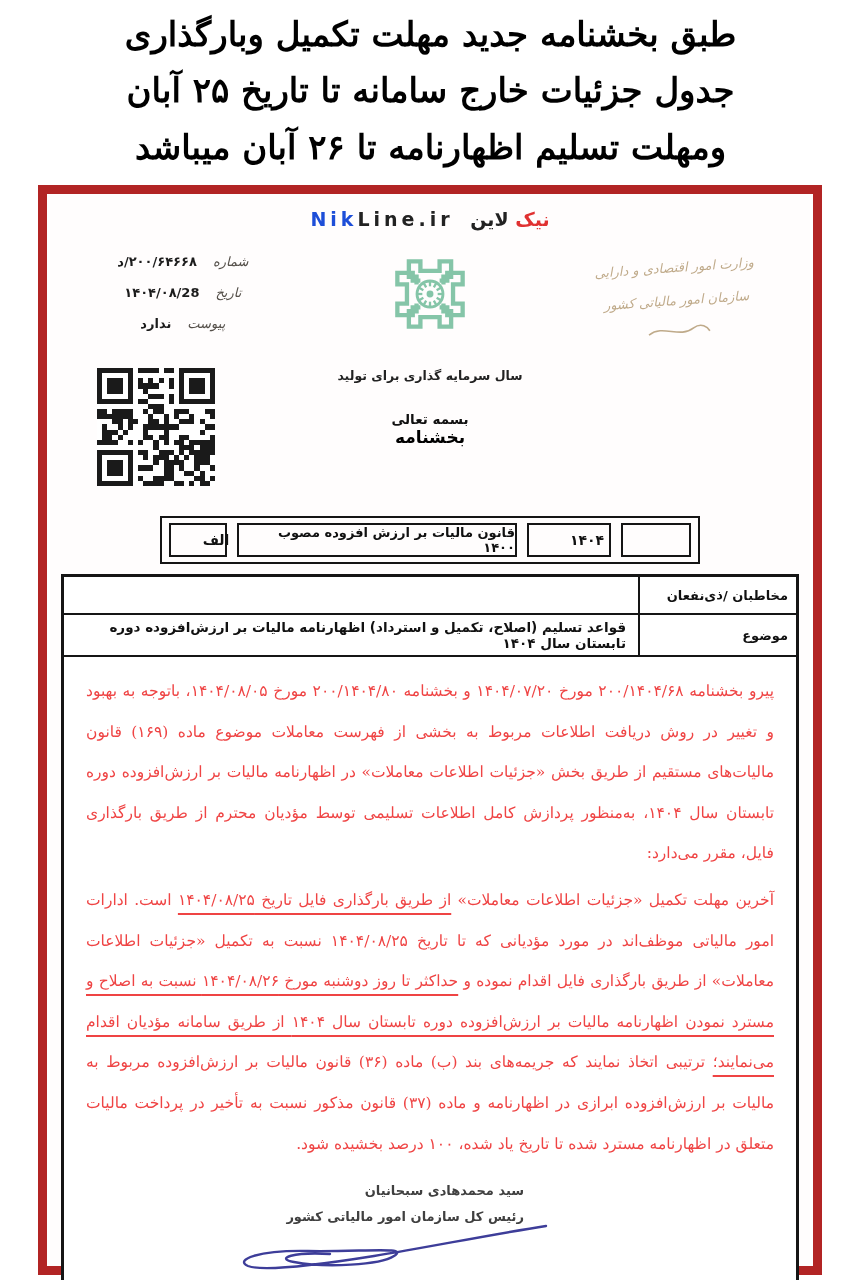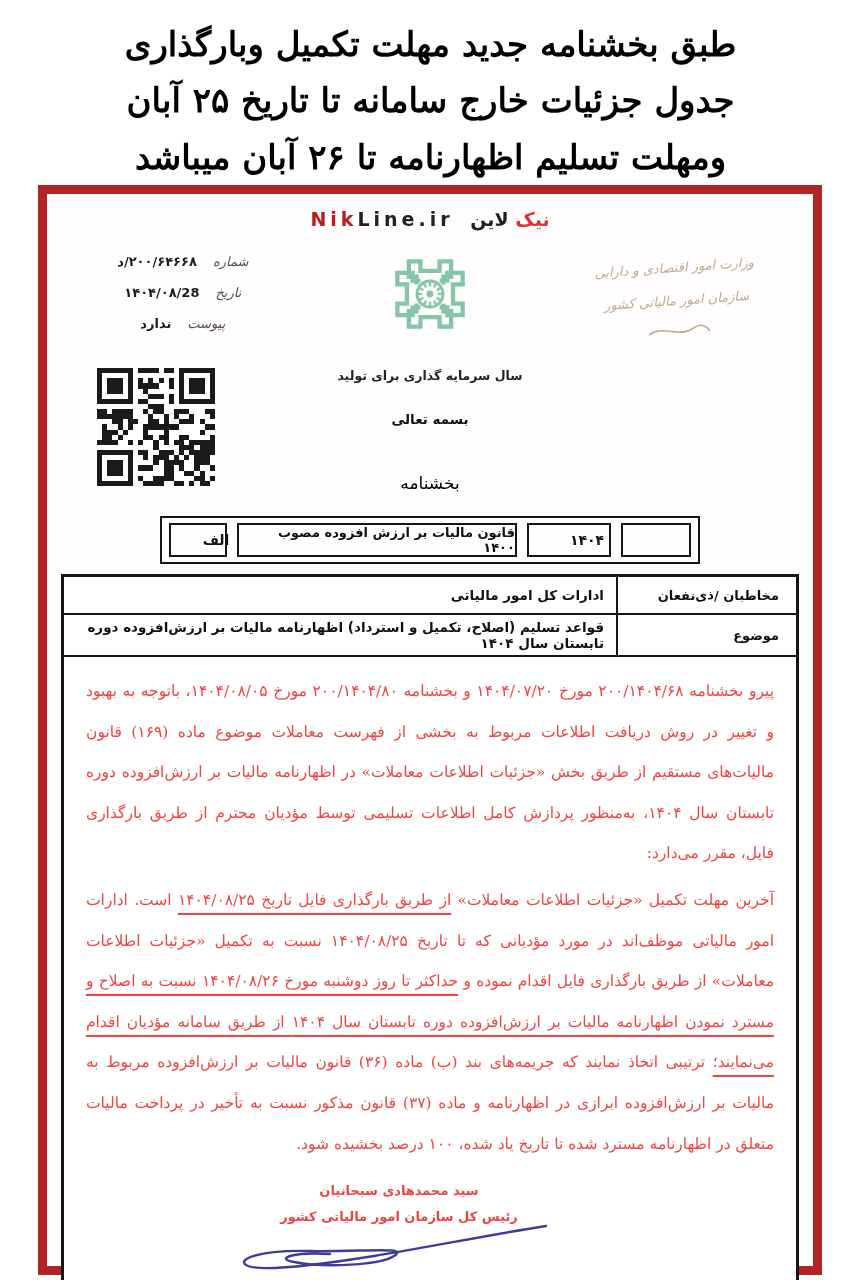--- a/index.html
+++ b/index.html
@@ -1,34 +1,34 @@
 <!DOCTYPE html>
 <html lang="fa" dir="rtl"><head>
 <meta charset="utf-8">
 <style>
   * { margin:0; padding:0; box-sizing:border-box; }
   html,body { width:861px; height:1280px; background:#ffffff; overflow:hidden;
               font-family:"DejaVu Sans","Liberation Sans",sans-serif; }
 
   
-  .banner { padding-top:16px; text-align:center; direction:rtl;
+  .banner { padding-top:6px; text-align:center; direction:rtl;
             font-family:"DejaVu Serif","Liberation Serif",serif;
             font-weight:bold; font-size:34px; line-height:1.66; color:#000; }
 
   
   .frame { position:absolute; left:38px; top:185px; width:784px; height:1090px;
            border:9px solid #b22424; background:#fffdfd; }
   .frame-inner { position:relative; width:100%; height:100%; padding:10px 14px 6px; direction:rtl; }
 
   
   .brand { text-align:center; font-size:19px; font-weight:bold; margin-top:4px; direction:rtl; }
   .brand .fa-red { color:#e03131; }
   .brand .fa-black { color:#222; margin-left:10px; }
   .brand .en { direction:ltr; unicode-bidi:embed; letter-spacing:4px; }
-  .brand .en-red { color:#b91c1c; }
+  .brand .en-red { color:#1d4ed8; }
   .brand .en-black { color:#222; }
 
   
   .head-row { display:flex; margin-top:14px; height:122px; }
   .ministry { width:33%; text-align:center; padding-top:8px;
               color:#b0966e; font-size:13px; font-style:italic; line-height:2.5;
               transform:rotate(-4deg); opacity:.8; letter-spacing:1px; }
   .flourish { display:block; margin:2px auto 0; }
   .emblem-box { width:34%; display:flex; justify-content:center; align-items:flex-start; padding-top:2px; }
   .meta { width:33%; padding-top:10px; font-size:13px; }
@@ -36,52 +36,52 @@
   .meta-label { font-style:italic; color:#55504a; font-family:"DejaVu Serif",serif; }
   .meta-value { font-weight:bold; color:#1c1c1c; direction:ltr; unicode-bidi:embed; }
   .meta-value.fa { direction:rtl; }
 
   
   .row-b { display:flex; direction:ltr; margin-top:2px; height:132px; }
   .qr-col { width:180px; padding-left:36px; }
   .center-col { flex:1; text-align:center; direction:rtl; }
   .slogan { font-size:12.5px; font-weight:bold; color:#222; }
   .bismillah { font-size:13.5px; font-weight:bold; margin-top:28px; color:#111; }
-  .doc-type { font-size:17px; font-weight:normal; margin-top:46px; color:#000; }
+  .doc-type { font-size:17px; font-weight:bold; color:#000; }
   .spacer-col { width:180px; }
 
   
   .class-wrap { width:540px; margin:16px auto 10px; border:2px solid #151515; padding:5px 7px;
                 display:flex; direction:rtl; gap:10px; align-items:stretch; }
   .class-cell { border:2px solid #151515; height:34px; display:flex; align-items:center;
                 justify-content:center; font-weight:bold; font-size:14px; color:#111;padding-left:36px; }
   .c-empty { width:70px; }
   .c-year  { width:84px; }
   .c-law   { flex:1; font-size:13px; }
   .c-letter{ width:58px; }
 
   
   .main-table { margin-top:8px; border:3px solid #151515; background:#fff; }
   .t-row { display:flex; direction:rtl; border-bottom:2px solid #151515; min-height:38px; }
-  .t-label { width:180px; border-left:2px solid #151515; font-weight:bold; font-size:13px;
-             display:flex; align-items:center; padding:4px 17px; color:#111; }
+  .t-label { width:158px; border-left:2px solid #151515; font-weight:bold; font-size:13px;
+             display:flex; align-items:center; padding:4px 8px; color:#111; }
   .t-value { flex:1; display:flex; align-items:center; padding:4px 12px;
              font-weight:bold; font-size:13.5px; color:#111; }
   .t-value.centered { justify-content:center; }
 
   
   .body-cell { padding:14px 22px 6px; border-bottom:2px solid #151515; }
   .para { font-size:15.5px; line-height:2.62; text-align:justify; color:#ef4444;
           font-family:"DejaVu Serif","Liberation Serif",serif; }
   .para + .para { margin-top:6px; }
   .para u { text-decoration:underline; text-decoration-thickness:1.5px; text-underline-offset:8px; }
 
   
-  .sig-block { position:relative; width:250px; margin:14px 250px 2px auto; text-align:center;
-               font-size:13px; font-weight:bold; color:#ef4444; line-height:2; height:96px; }
+  .sig-block { position:relative; width:250px; margin:14px 250px 2px auto; 
+               font-size:13px; font-weight:bold; color:#404040; line-height:2; height:96px; }
   .sig-svg { position:absolute; right:-30px; top:40px; pointer-events:none; }
 </style>
 </head>
 <body>
 
 <div class="banner">
   <div>طبق بخشنامه جدید مهلت تکمیل وبارگذاری</div>
   <div>جدول جزئیات خارج سامانه تا تاریخ ۲۵ آبان</div>
   <div>ومهلت تسلیم اظهارنامه تا ۲۶ آبان میباشد</div>
 </div>
@@ -346,21 +346,20 @@
       <div class="class-cell c-empty"></div>
       <div class="class-cell c-year">۱۴۰۴</div>
       <div class="class-cell c-law">قانون مالیات بر ارزش افزوده مصوب ۱۴۰۰</div>
       <div class="class-cell c-letter">الف</div>
     </div>
 
     <div class="main-table">
 
       <div class="t-row">
         <div class="t-label">مخاطبان /ذی‌نفعان</div>
-        <div class="t-value">ادارات کل امور مالیاتی</div>
       </div>
 
       <div class="t-row">
         <div class="t-label">موضوع</div>
         <div class="t-value centered">قواعد تسلیم (اصلاح، تکمیل و استرداد) اظهارنامه مالیات بر ارزش‌افزوده دوره تابستان سال ۱۴۰۴</div>
       </div>
 
       <div class="body-cell">
         <p class="para">پیرو بخشنامه ۲۰۰/۱۴۰۴/۶۸ مورخ ۱۴۰۴/۰۷/۲۰ و بخشنامه ۲۰۰/۱۴۰۴/۸۰ مورخ ۱۴۰۴/۰۸/۰۵، باتوجه به بهبود و تغییر در روش دریافت اطلاعات مربوط به بخشی از فهرست معاملات موضوع ماده (۱۶۹) قانون مالیات‌های مستقیم از طریق بخش «جزئیات اطلاعات معاملات» در اظهارنامه مالیات بر ارزش‌افزوده دوره تابستان سال ۱۴۰۴، به‌منظور پردازش کامل اطلاعات تسلیمی توسط مؤدیان محترم از طریق بارگذاری فایل، مقرر می‌دارد:</p>
         <p class="para"><span>آخرین مهلت تکمیل «جزئیات اطلاعات معاملات» </span><u>از طریق بارگذاری فایل تاریخ ۱۴۰۴/۰۸/۲۵</u><span> است. ادارات امور مالیاتی موظف‌اند در مورد مؤدیانی که تا تاریخ ۱۴۰۴/۰۸/۲۵ نسبت به تکمیل «جزئیات اطلاعات معاملات» از طریق بارگذاری فایل اقدام نموده و </span><u>حداکثر تا روز دوشنبه مورخ ۱۴۰۴/۰۸/۲۶ نسبت به اصلاح و مسترد نمودن اظهارنامه مالیات بر ارزش‌افزوده دوره تابستان سال ۱۴۰۴ از طریق سامانه مؤدیان اقدام می‌نمایند؛</u><span> ترتیبی اتخاذ نمایند که جریمه‌های بند (ب) ماده (۳۶) قانون مالیات بر ارزش‌افزوده مربوط به مالیات بر ارزش‌افزوده ابرازی در اظهارنامه و ماده (۳۷) قانون مذکور نسبت به تأخیر در پرداخت مالیات متعلق در اظهارنامه مسترد شده تا تاریخ یاد شده، ۱۰۰ درصد بخشیده شود.</span></p>

